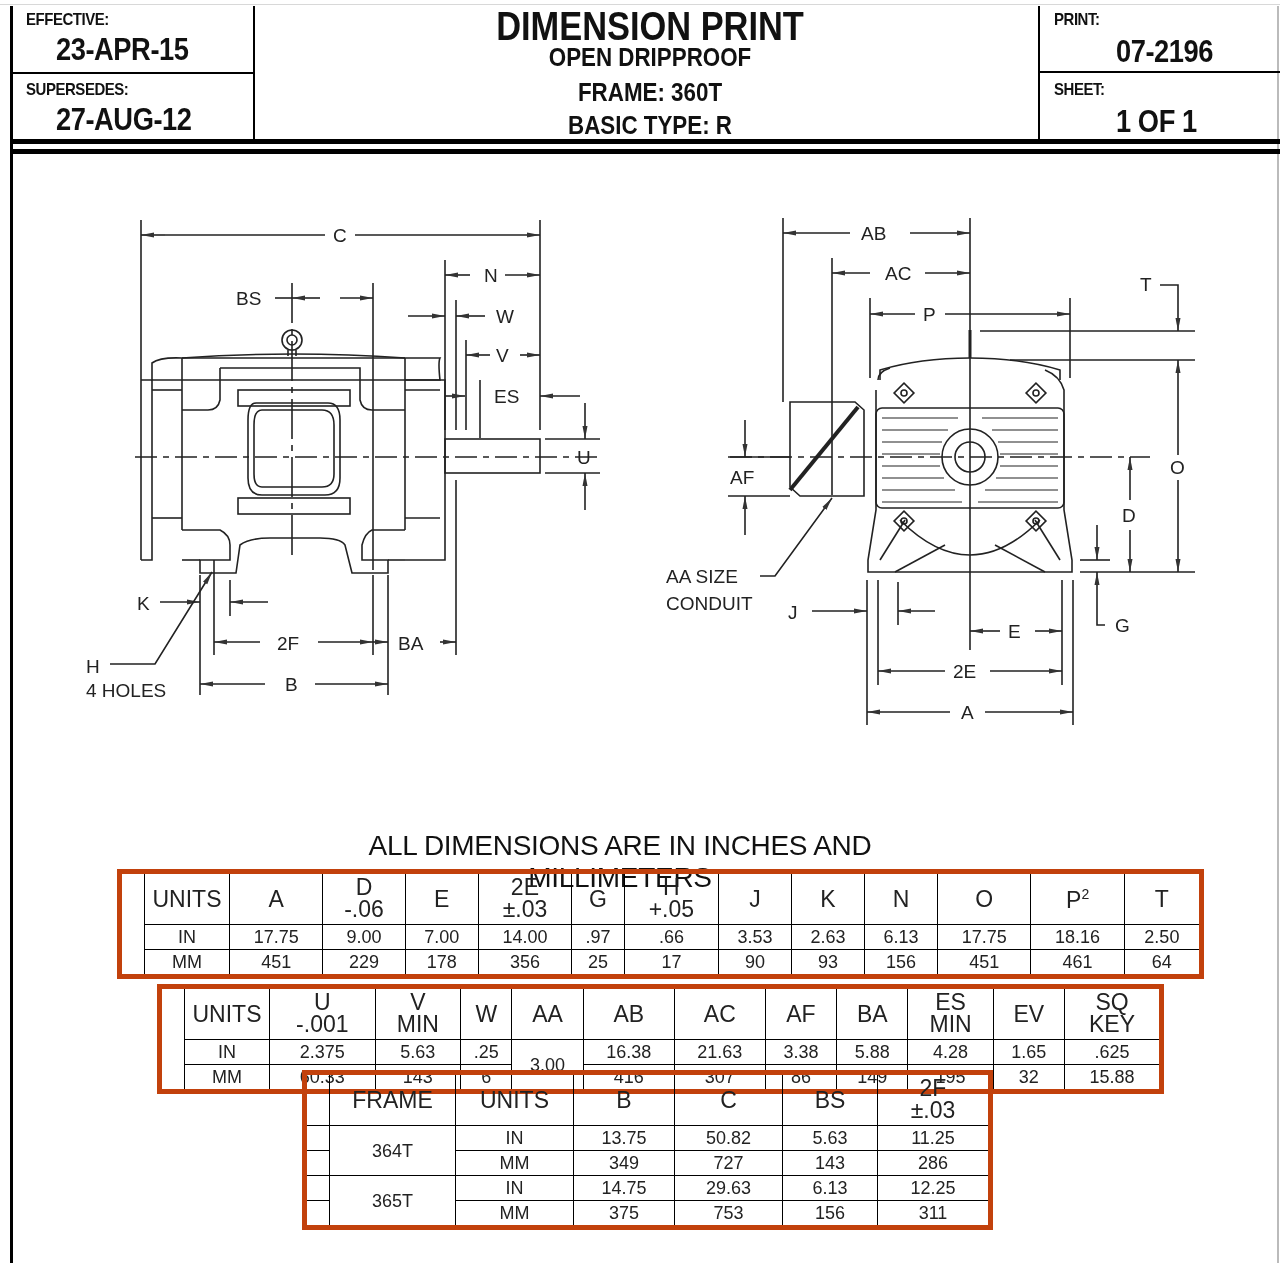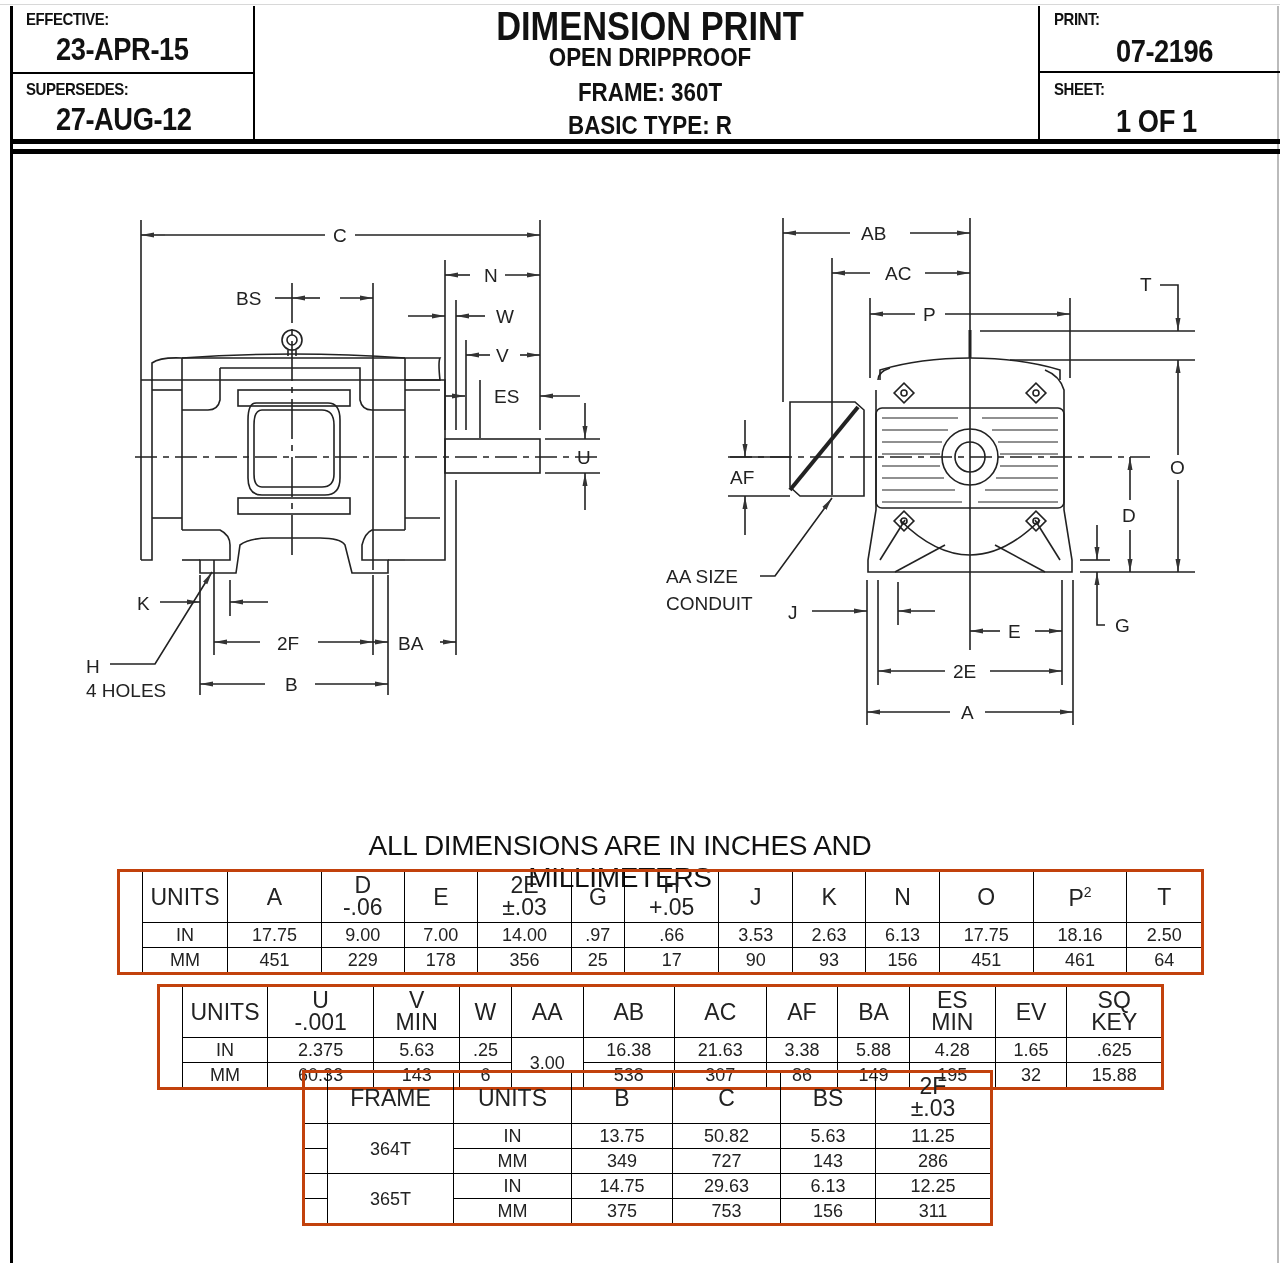--- a/index.html
+++ b/index.html
@@ -8,21 +8,21 @@
   .frame-left{position:absolute;left:10px;top:6px;width:3px;height:1257px;background:#000;}
   .frame-right{position:absolute;left:1277px;top:6px;width:2px;height:1257px;background:#bbb;}
   .hbar1{position:absolute;left:10px;top:139px;width:1270px;height:5px;background:#000;}
   .hbar2{position:absolute;left:10px;top:149px;width:1270px;height:5px;background:#000;}
   .box{position:absolute;border:2px solid #000;box-sizing:border-box;}
   .lbl{position:absolute;font-size:17px;font-weight:bold;letter-spacing:-0.5px;transform:scaleX(0.88);transform-origin:left top;}
   .val{position:absolute;font-size:31px;font-weight:bold;letter-spacing:-0.5px;transform:scaleX(0.88);transform-origin:left top;}
   .title{position:absolute;left:440px;width:420px;text-align:center;font-weight:bold;transform:scaleX(0.86);transform-origin:center top;}
   svg.drawing{position:absolute;left:0;top:0;}
   .caption{position:absolute;left:300px;top:830px;width:640px;text-align:center;font-size:28px;letter-spacing:-0.3px;}
-  table.dim{position:absolute;border-collapse:collapse;border:3px solid #c2410c;font-family:"Liberation Sans",sans-serif;}
+  table.dim{position:absolute;border-collapse:collapse;border:5px solid #c2410c;font-family:"Liberation Sans",sans-serif;}
   table.dim td{border:1.5px solid #000;text-align:center;padding:0;line-height:1;color:#222;}
   table.dim td.stub{width:22px;}
   table.dim tr.hdr td{font-size:23px;height:50px;}
   table.dim tr.row td{font-size:18px;height:24px;}
   .hdr2{display:block;line-height:0.95;}
   sup{font-size:14px;}
 </style>
 </head>
 <body>
 
@@ -393,21 +393,21 @@
     <td>5.88</td>
     <td>4.28</td>
     <td>1.65</td>
     <td>.625</td>
   </tr>
   <tr class="row">
     <td>MM</td>
     <td>60.33</td>
     <td>143</td>
     <td>6</td>
-    <td>538</td>
+    <td>416</td>
     <td>307</td>
     <td>86</td>
     <td>149</td>
     <td>195</td>
     <td>32</td>
     <td>15.88</td>
   </tr>
 </tbody>
   </table>
 

